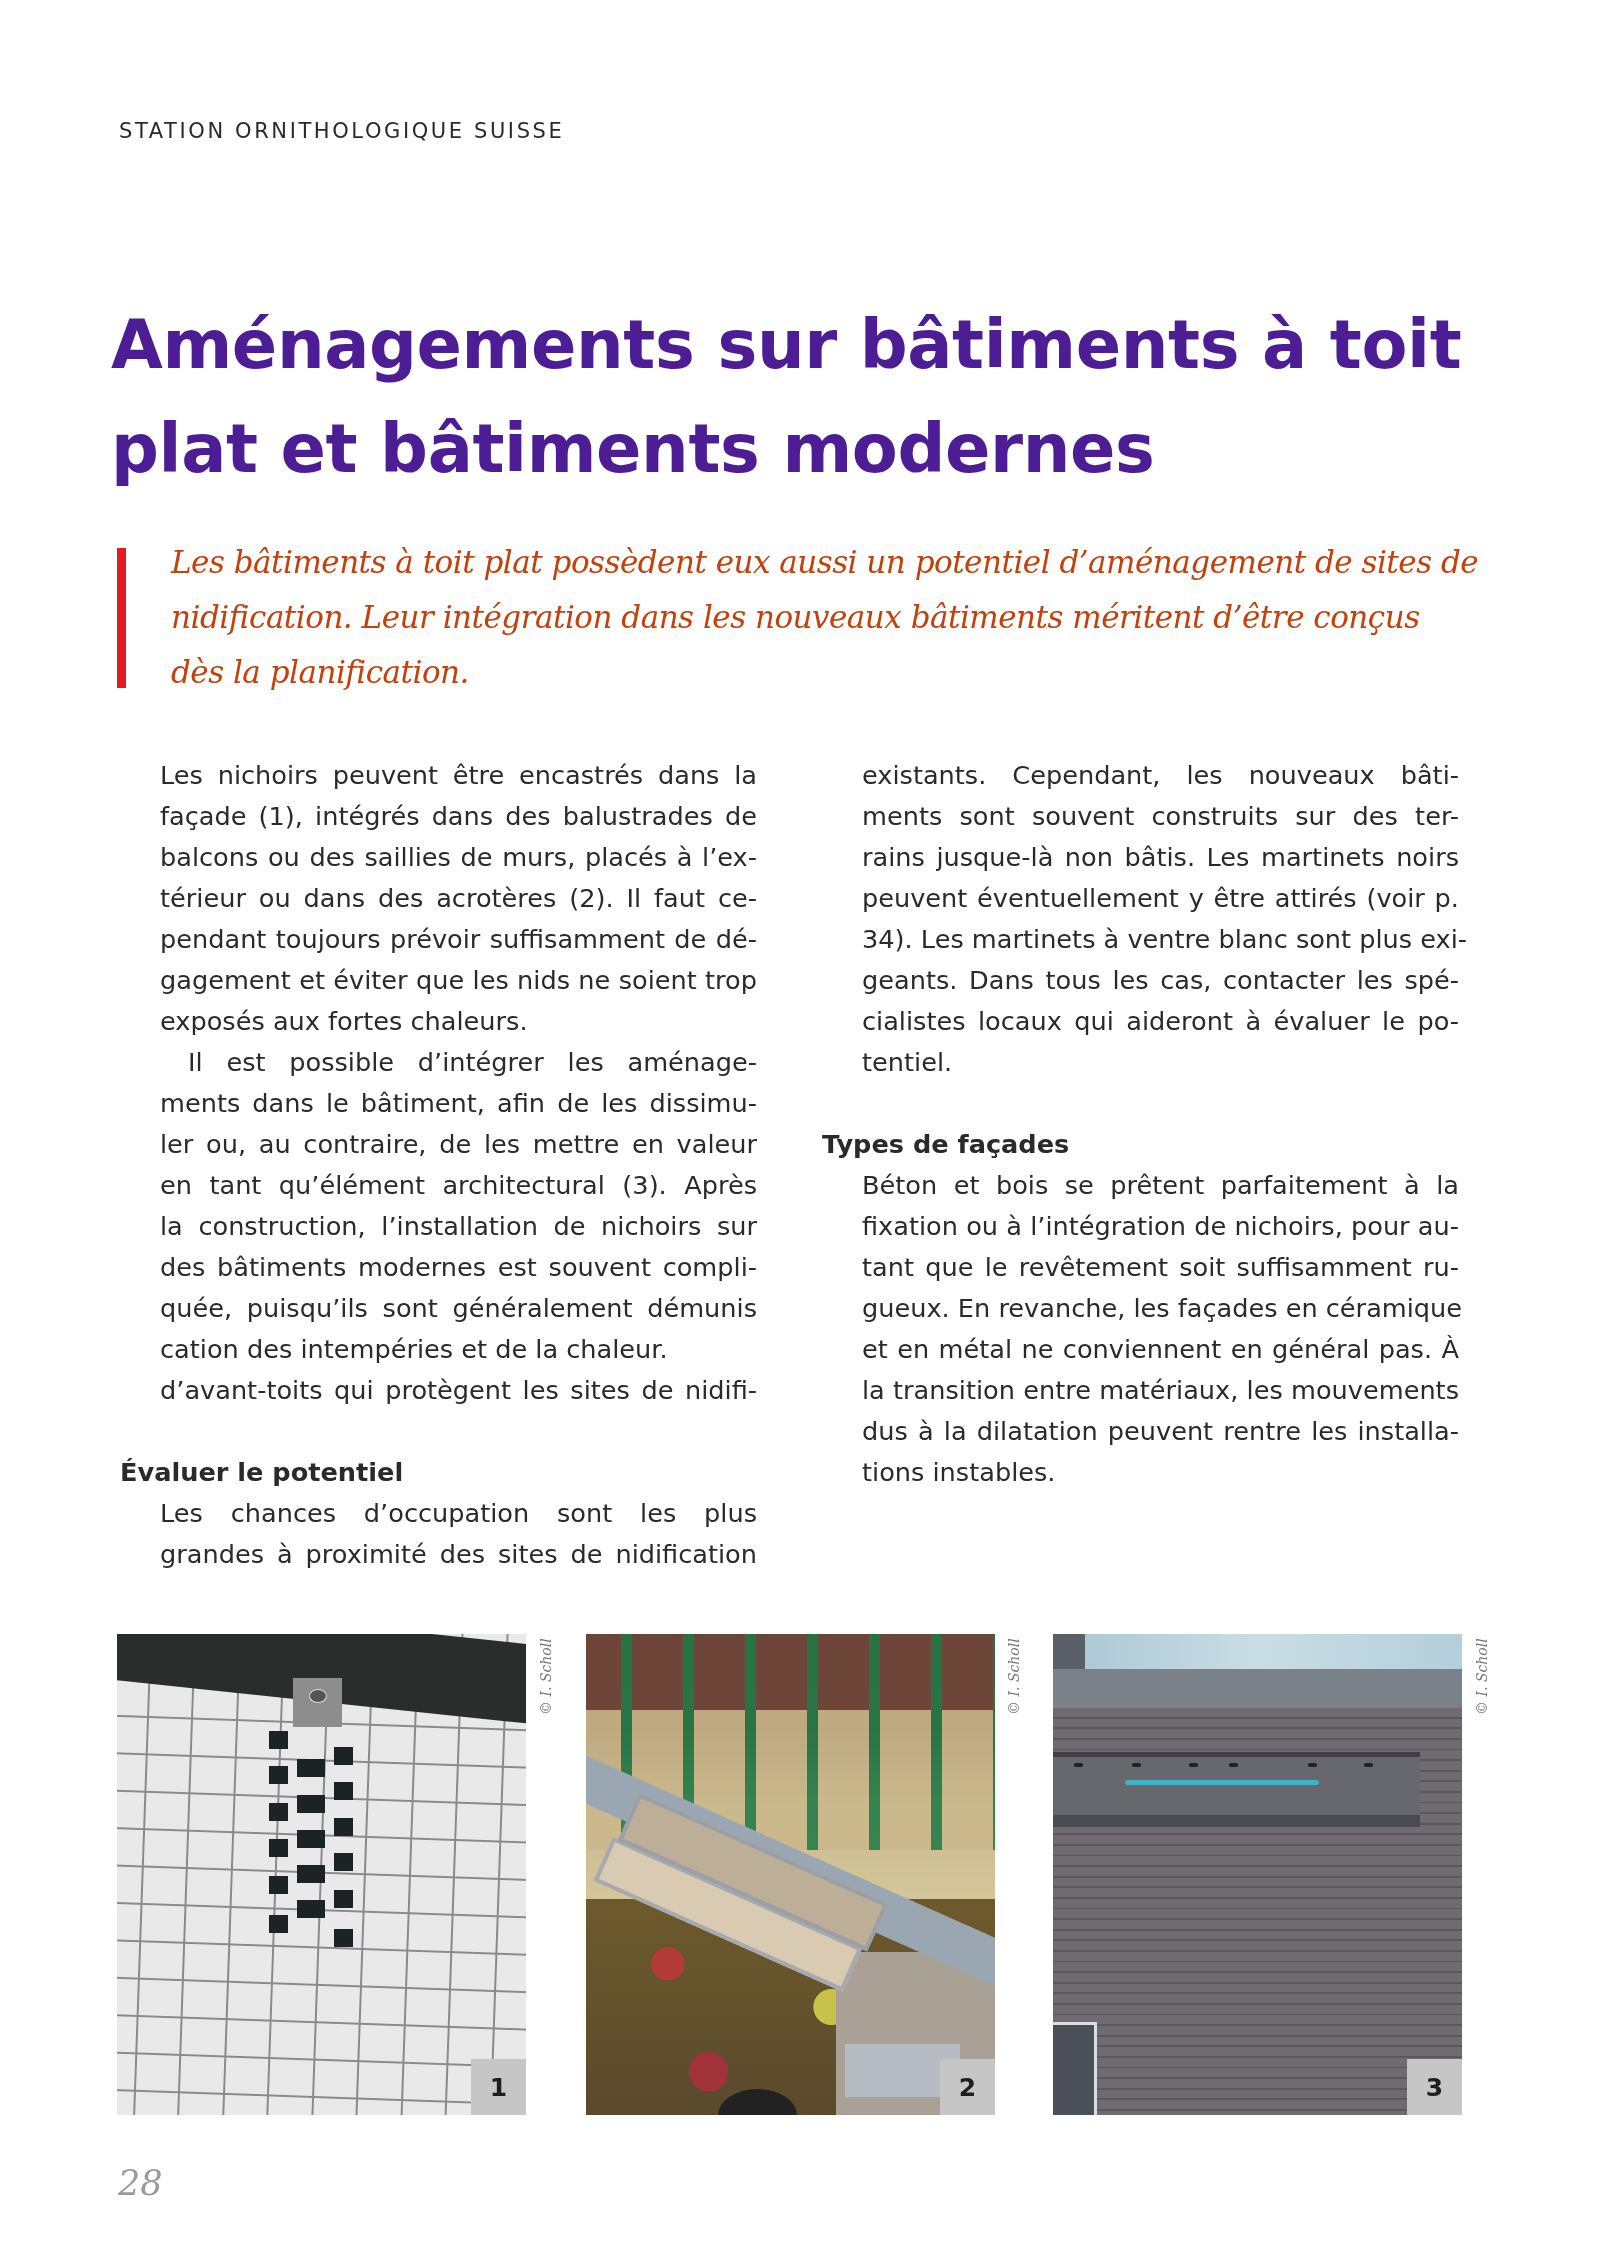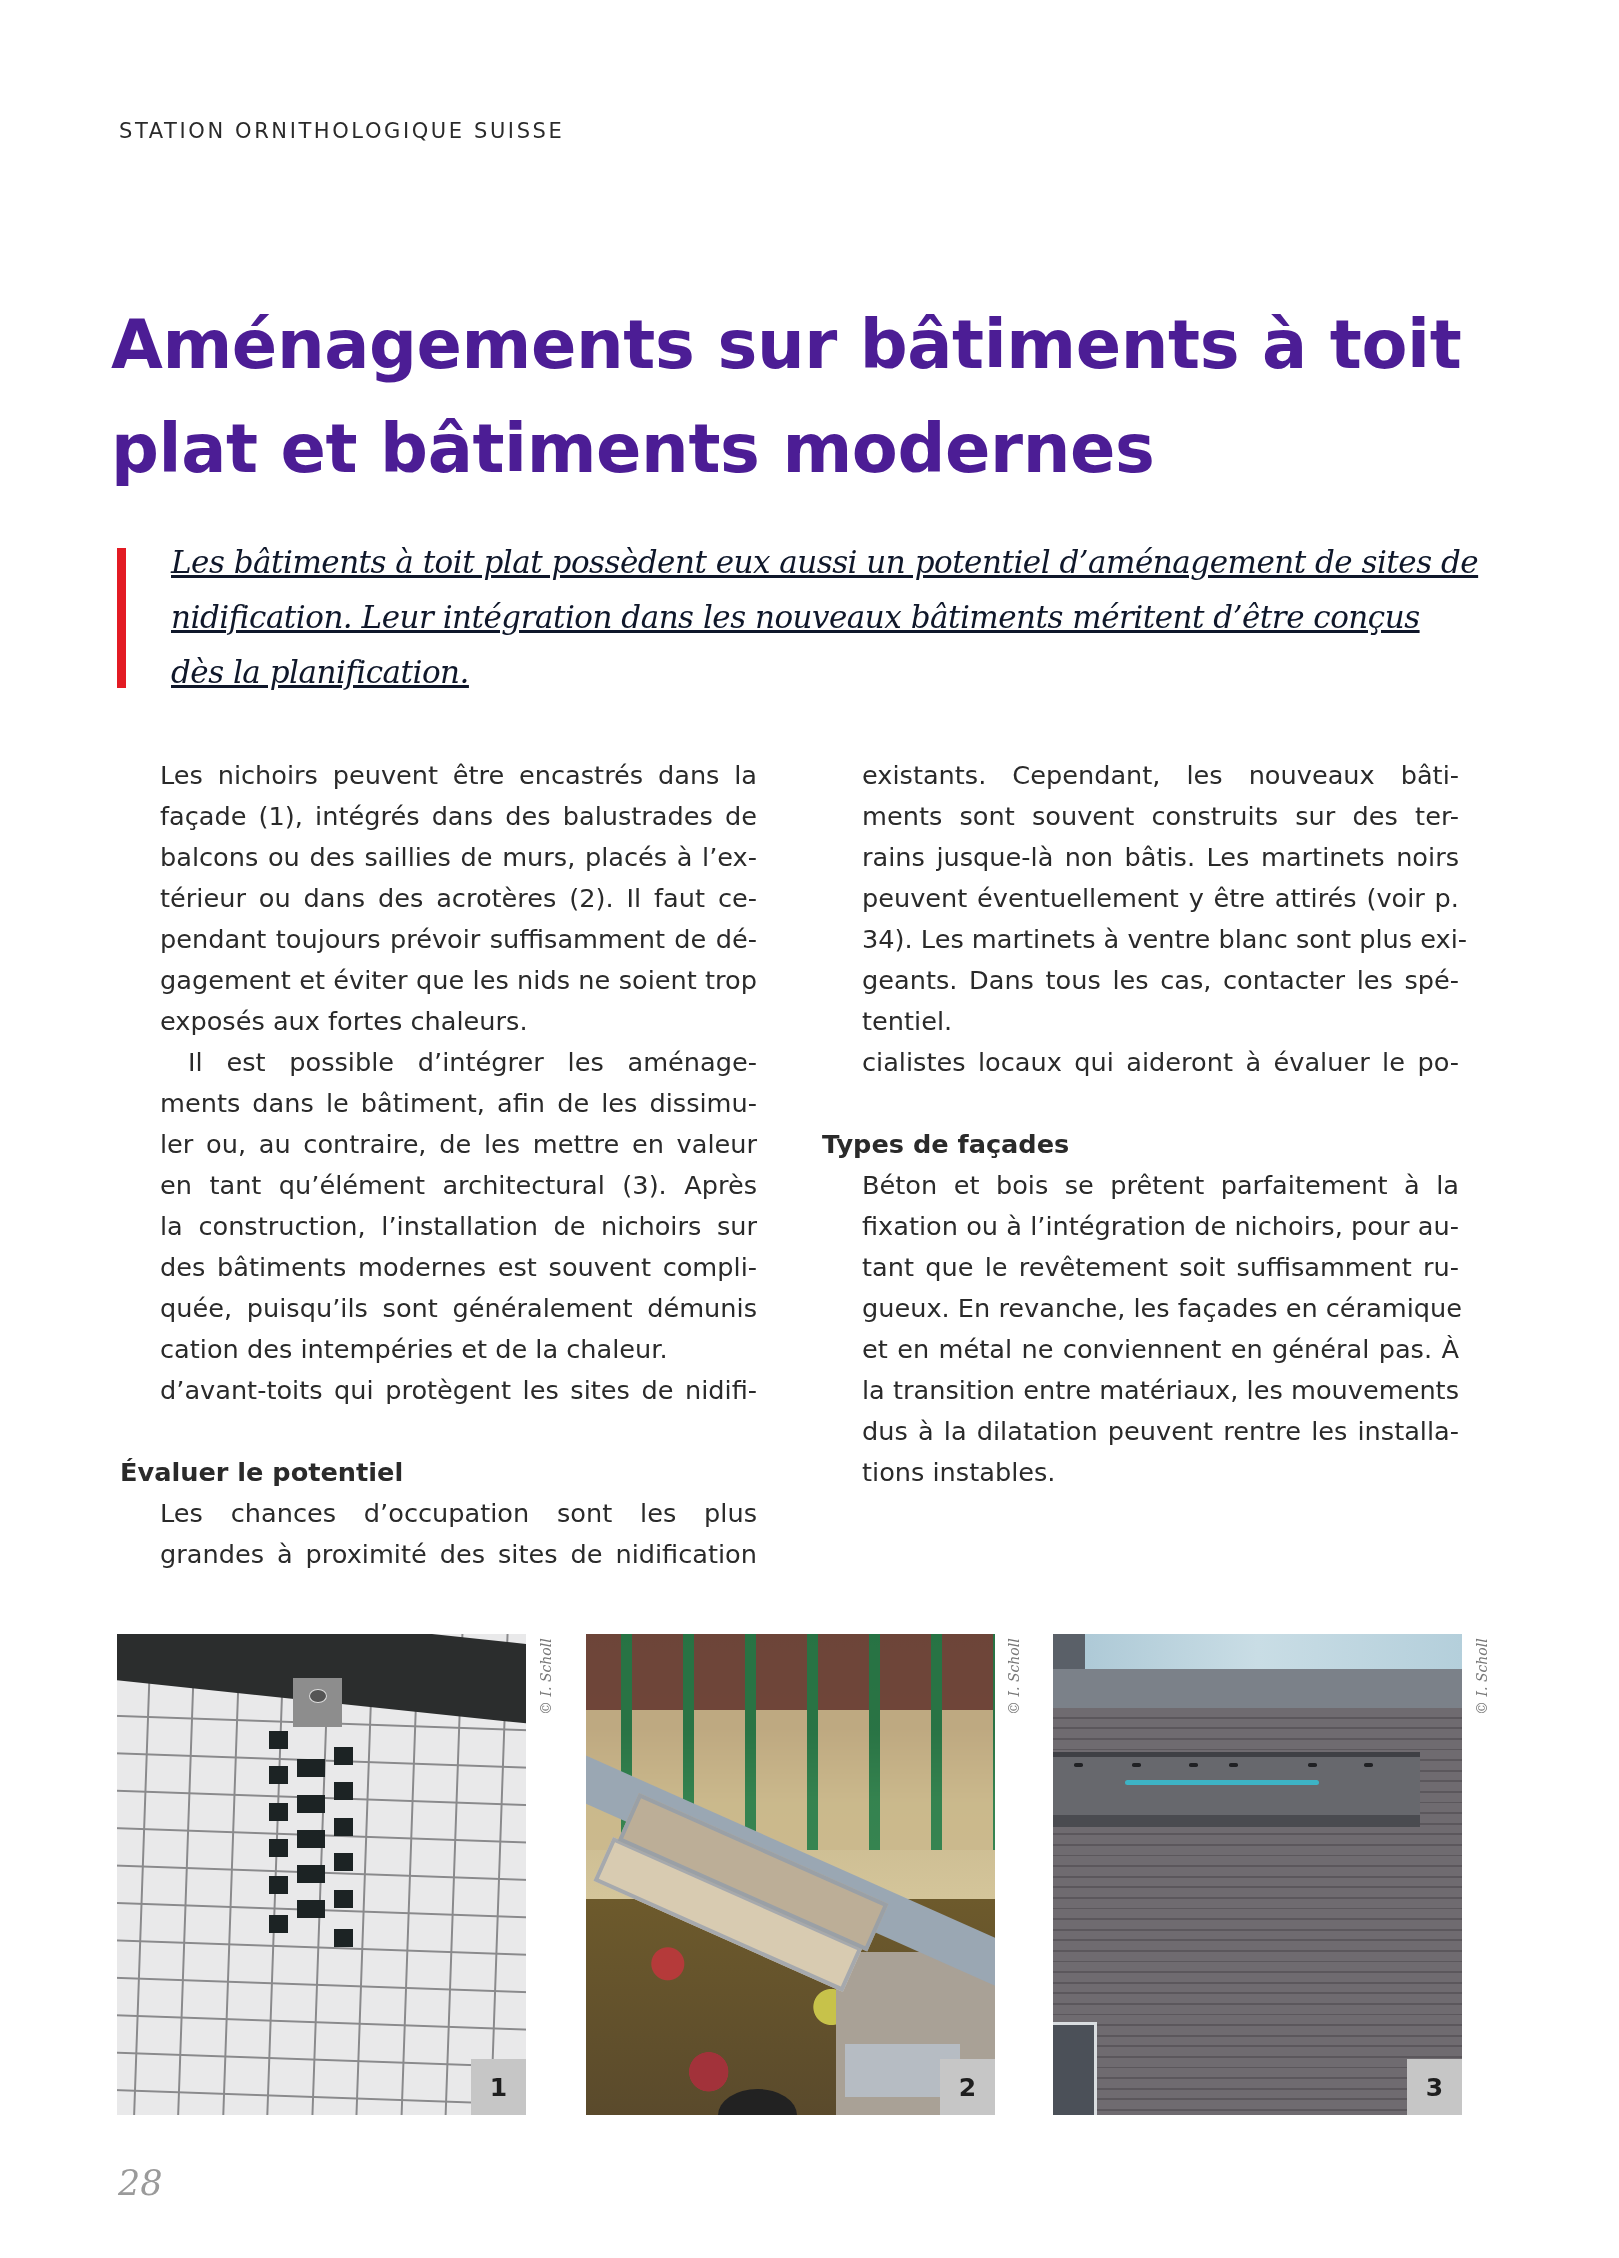--- a/index.html
+++ b/index.html
@@ -1,21 +1,21 @@
 <!DOCTYPE html>
 <html style="font-size:14px"><head>
 <meta charset="utf-8">
 <style>
   html, body { margin:0; padding:0; background:#ffffff; }
   body { width:1620px; height:2258px; position:relative; overflow:hidden; color:#231f20; }
   .header { position:absolute; left:119px; top:118px; font-family:"DejaVu Sans", sans-serif; font-size:21px; letter-spacing:2.6px; color:#2a2a2a; white-space:nowrap; line-height:26.5px; }
   .title { position:absolute; left:111px; top:293px; font-family:"DejaVu Sans", sans-serif; font-weight:bold; font-size:67px; line-height:104px; color:#4c1d95; letter-spacing:-0.4px; margin:0; white-space:nowrap; }
   .title span { display:block; }
   .lede-bar { position:absolute; left:117px; top:548px; width:8.8px; height:140px; background:#e31b23; }
-  .lede { position:absolute; left:171px; top:535px; width:1306px; font-family:"DejaVu Serif", serif; font-style:italic; font-size:31px; line-height:55px; color:#0f172a; letter-spacing:-0.5px;text-decoration:underline; }
+  .lede { position:absolute; left:171px; top:535px; width:1306px; font-family:"DejaVu Serif", serif; font-style:italic; font-size:31px; line-height:55px; color:#c2410c; letter-spacing:-0.5px; }
   .lede span { display:block; white-space:nowrap; }
   .col { position:absolute; top:755px; width:637px; font-family:"DejaVu Sans", sans-serif; font-size:25.6px; line-height:41px; color:#2a2a2a; }
   .col1 { left:120px; }
   .col2 { left:822px; }
   .line { display:block; white-space:nowrap; text-align:justify; text-align-last:justify; height:41px; overflow:visible;margin-left:40px; }
   .line.last { text-align-last:left; }
   .line.indent { padding-left:28px; }
   .line.blank { height:41px; }
   .subhead { display:block; font-weight:bold; height:41px; white-space:nowrap; }
   .photo { position:absolute; top:1634px; width:409px; height:481px; overflow:hidden; }
@@ -110,22 +110,22 @@
   <span class="line">grandes à proximité des sites de nidification</span>
 </div>
 
 <div class="col col2">
   <span class="line">existants. Cependant, les nouveaux bâti-</span>
   <span class="line">ments sont souvent construits sur des ter-</span>
   <span class="line">rains jusque-là non bâtis. Les martinets noirs</span>
   <span class="line">peuvent éventuellement y être attirés (voir p.</span>
   <span class="line">34). Les martinets à ventre blanc sont plus exi-</span>
   <span class="line">geants. Dans tous les cas, contacter les spé-</span>
+  <span class="line">cialistes locaux qui aideront à évaluer le po-</span>
   <span class="line last">tentiel.</span>
-  <span class="line">cialistes locaux qui aideront à évaluer le po-</span>
   <span class="line blank"></span>
   <span class="subhead">Types de façades</span>
   <span class="line">Béton et bois se prêtent parfaitement à la</span>
   <span class="line">fixation ou à l’intégration de nichoirs, pour au-</span>
   <span class="line">tant que le revêtement soit suffisamment ru-</span>
   <span class="line">gueux. En revanche, les façades en céramique</span>
   <span class="line">et en métal ne conviennent en général pas. À</span>
   <span class="line">la transition entre matériaux, les mouvements</span>
   <span class="line">dus à la dilatation peuvent rentre les installa-</span>
   <span class="line last">tions instables.</span>

